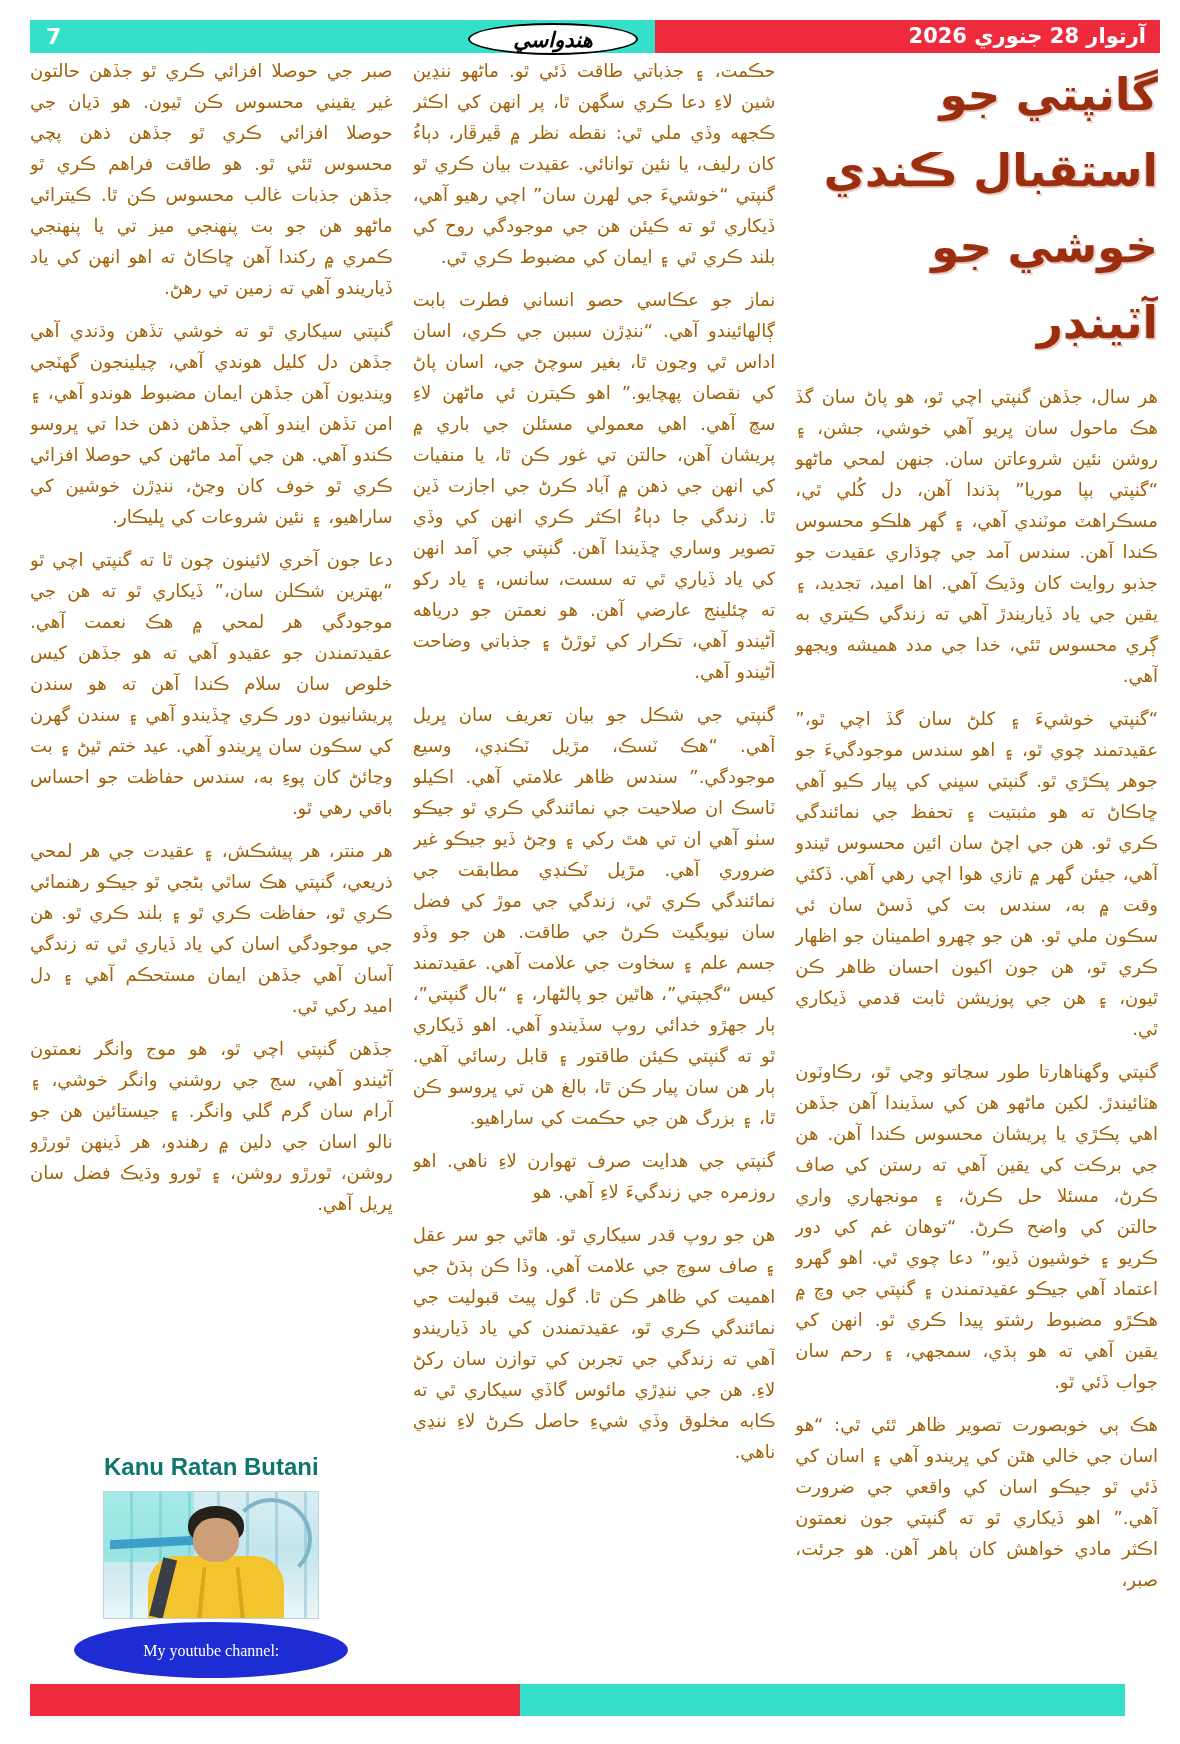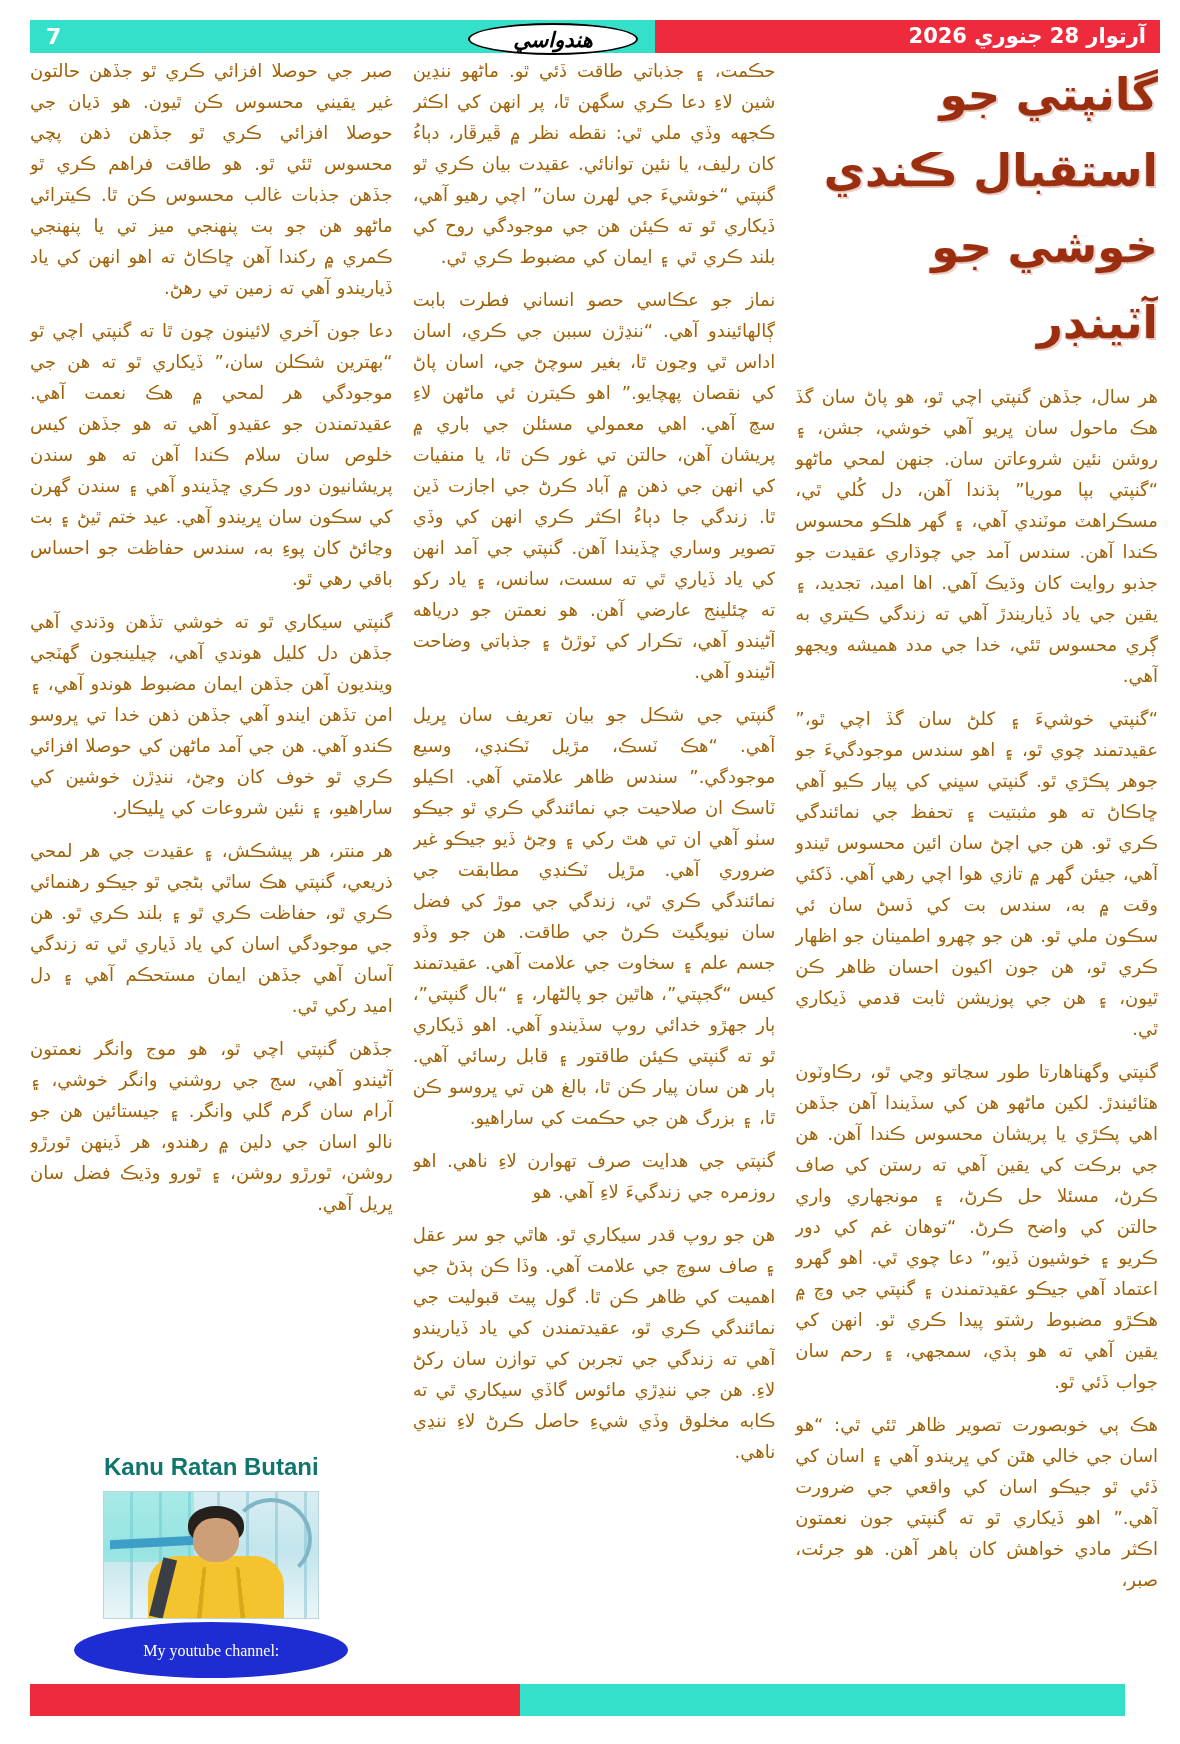--- a/index.html
+++ b/index.html
@@ -128,22 +128,22 @@
         <p>نماز جو عڪاسي حصو انساني فطرت بابت ڳالهائيندو آهي. “ننڍڙن سببن جي ڪري، اسان اداس ٿي وڃون ٿا، بغير سوچڻ جي، اسان پاڻ کي نقصان پهچايو.” اهو ڪيترن ئي ماڻهن لاءِ سچ آهي. اهي معمولي مسئلن جي باري ۾ پريشان آهن، حالتن تي غور ڪن ٿا، يا منفيات کي انهن جي ذهن ۾ آباد ڪرڻ جي اجازت ڏين ٿا. زندگي جا دٻاءُ اڪثر ڪري انهن کي وڏي تصوير وساري ڇڏيندا آهن. گنپتي جي آمد انهن کي ياد ڏياري ٿي ته سست، سانس، ۽ ياد رکو ته چئلينج عارضي آهن. هو نعمتن جو درياهه آڻيندو آهي، تڪرار کي ٽوڙڻ ۽ جذباتي وضاحت آڻيندو آهي.</p>
         <p>گنپتي جي شڪل جو بيان تعريف سان ڀريل آهي. “هڪ ٽسڪ، مڙيل ٽڪنڊي، وسيع موجودگي.” سندس ظاهر علامتي آهي. اڪيلو ٽاسڪ ان صلاحيت جي نمائندگي ڪري ٿو جيڪو سٺو آهي ان تي هٿ رکي ۽ وڃڻ ڏيو جيڪو غير ضروري آهي. مڙيل ٽڪنڊي مطابقت جي نمائندگي ڪري ٿي، زندگي جي موڙ کي فضل سان نيويگيٽ ڪرڻ جي طاقت. هن جو وڏو جسم علم ۽ سخاوت جي علامت آهي. عقيدتمند کيس “گجپتي”، هاٿين جو پالڻهار، ۽ “بال گنپتي”، ٻار جهڙو خدائي روپ سڏيندو آهي. اهو ڏيکاري ٿو ته گنپتي ڪيئن طاقتور ۽ قابل رسائي آهي. ٻار هن سان پيار ڪن ٿا، بالغ هن تي ڀروسو ڪن ٿا، ۽ بزرگ هن جي حڪمت کي ساراهيو.</p>
         <p>گنپتي جي هدايت صرف تهوارن لاءِ ناهي. اهو روزمره جي زندگيءَ لاءِ آهي. هو</p>
         <p>هن جو روپ قدر سيکاري ٿو. هاٿي جو سر عقل ۽ صاف سوچ جي علامت آهي. وڏا ڪن ٻڌڻ جي اهميت کي ظاهر ڪن ٿا. گول پيٽ قبوليت جي نمائندگي ڪري ٿو، عقيدتمندن کي ياد ڏياريندو آهي ته زندگي جي تجربن کي توازن سان رکڻ لاءِ. هن جي ننڍڙي مائوس گاڏي سيکاري ٿي ته ڪابه مخلوق وڏي شيءِ حاصل ڪرڻ لاءِ ننڍي ناهي.</p>
       </div>
     </div>
 
     <div class="col col-left">
       <div class="body-text">
         <p>صبر جي حوصلا افزائي ڪري ٿو جڏهن حالتون غير يقيني محسوس ڪن ٿيون. هو ڌيان جي حوصلا افزائي ڪري ٿو جڏهن ذهن پچي محسوس ٿئي ٿو. هو طاقت فراهم ڪري ٿو جڏهن جذبات غالب محسوس ڪن ٿا. ڪيترائي ماڻهو هن جو بت پنهنجي ميز تي يا پنهنجي ڪمري ۾ رکندا آهن ڇاڪاڻ ته اهو انهن کي ياد ڏياريندو آهي ته زمين تي رهڻ.</p>
+        <p>گنپتي سيکاري ٿو ته خوشي تڏهن وڌندي آهي جڏهن دل کليل هوندي آهي، چيلينجون گهٽجي وينديون آهن جڏهن ايمان مضبوط هوندو آهي، ۽ امن تڏهن ايندو آهي جڏهن ذهن خدا تي ڀروسو ڪندو آهي. هن جي آمد ماڻهن کي حوصلا افزائي ڪري ٿو خوف کان وڃڻ، ننڍڙن خوشين کي ساراهيو، ۽ نئين شروعات کي ڀليڪار.</p>
         <p>دعا جون آخري لائينون چون ٿا ته گنپتي اچي ٿو “بهترين شڪلن سان،” ڏيکاري ٿو ته هن جي موجودگي هر لمحي ۾ هڪ نعمت آهي. عقيدتمندن جو عقيدو آهي ته هو جڏهن کيس خلوص سان سلام ڪندا آهن ته هو سندن پريشانيون دور ڪري ڇڏيندو آهي ۽ سندن گهرن کي سڪون سان ڀريندو آهي. عيد ختم ٿيڻ ۽ بت وڃائڻ کان پوءِ به، سندس حفاظت جو احساس باقي رهي ٿو.</p>
-        <p>گنپتي سيکاري ٿو ته خوشي تڏهن وڌندي آهي جڏهن دل کليل هوندي آهي، چيلينجون گهٽجي وينديون آهن جڏهن ايمان مضبوط هوندو آهي، ۽ امن تڏهن ايندو آهي جڏهن ذهن خدا تي ڀروسو ڪندو آهي. هن جي آمد ماڻهن کي حوصلا افزائي ڪري ٿو خوف کان وڃڻ، ننڍڙن خوشين کي ساراهيو، ۽ نئين شروعات کي ڀليڪار.</p>
         <p>هر منتر، هر پيشڪش، ۽ عقيدت جي هر لمحي ذريعي، گنپتي هڪ ساٿي بڻجي ٿو جيڪو رهنمائي ڪري ٿو، حفاظت ڪري ٿو ۽ بلند ڪري ٿو. هن جي موجودگي اسان کي ياد ڏياري ٿي ته زندگي آسان آهي جڏهن ايمان مستحڪم آهي ۽ دل اميد رکي ٿي.</p>
         <p>جڏهن گنپتي اچي ٿو، هو موج وانگر نعمتون آڻيندو آهي، سج جي روشني وانگر خوشي، ۽ آرام سان گرم گلي وانگر. ۽ جيستائين هن جو نالو اسان جي دلين ۾ رهندو، هر ڏينهن ٿورڙو روشن، ٿورڙو روشن، ۽ ٿورو وڌيڪ فضل سان ڀريل آهي.</p>
       </div>
 
       <div class="author-block">
         <div class="author-name">Kanu Ratan Butani</div>
         <div class="photo">
           <div class="glass"></div>
           <div class="tint"></div>
           <div class="shelf"></div>

